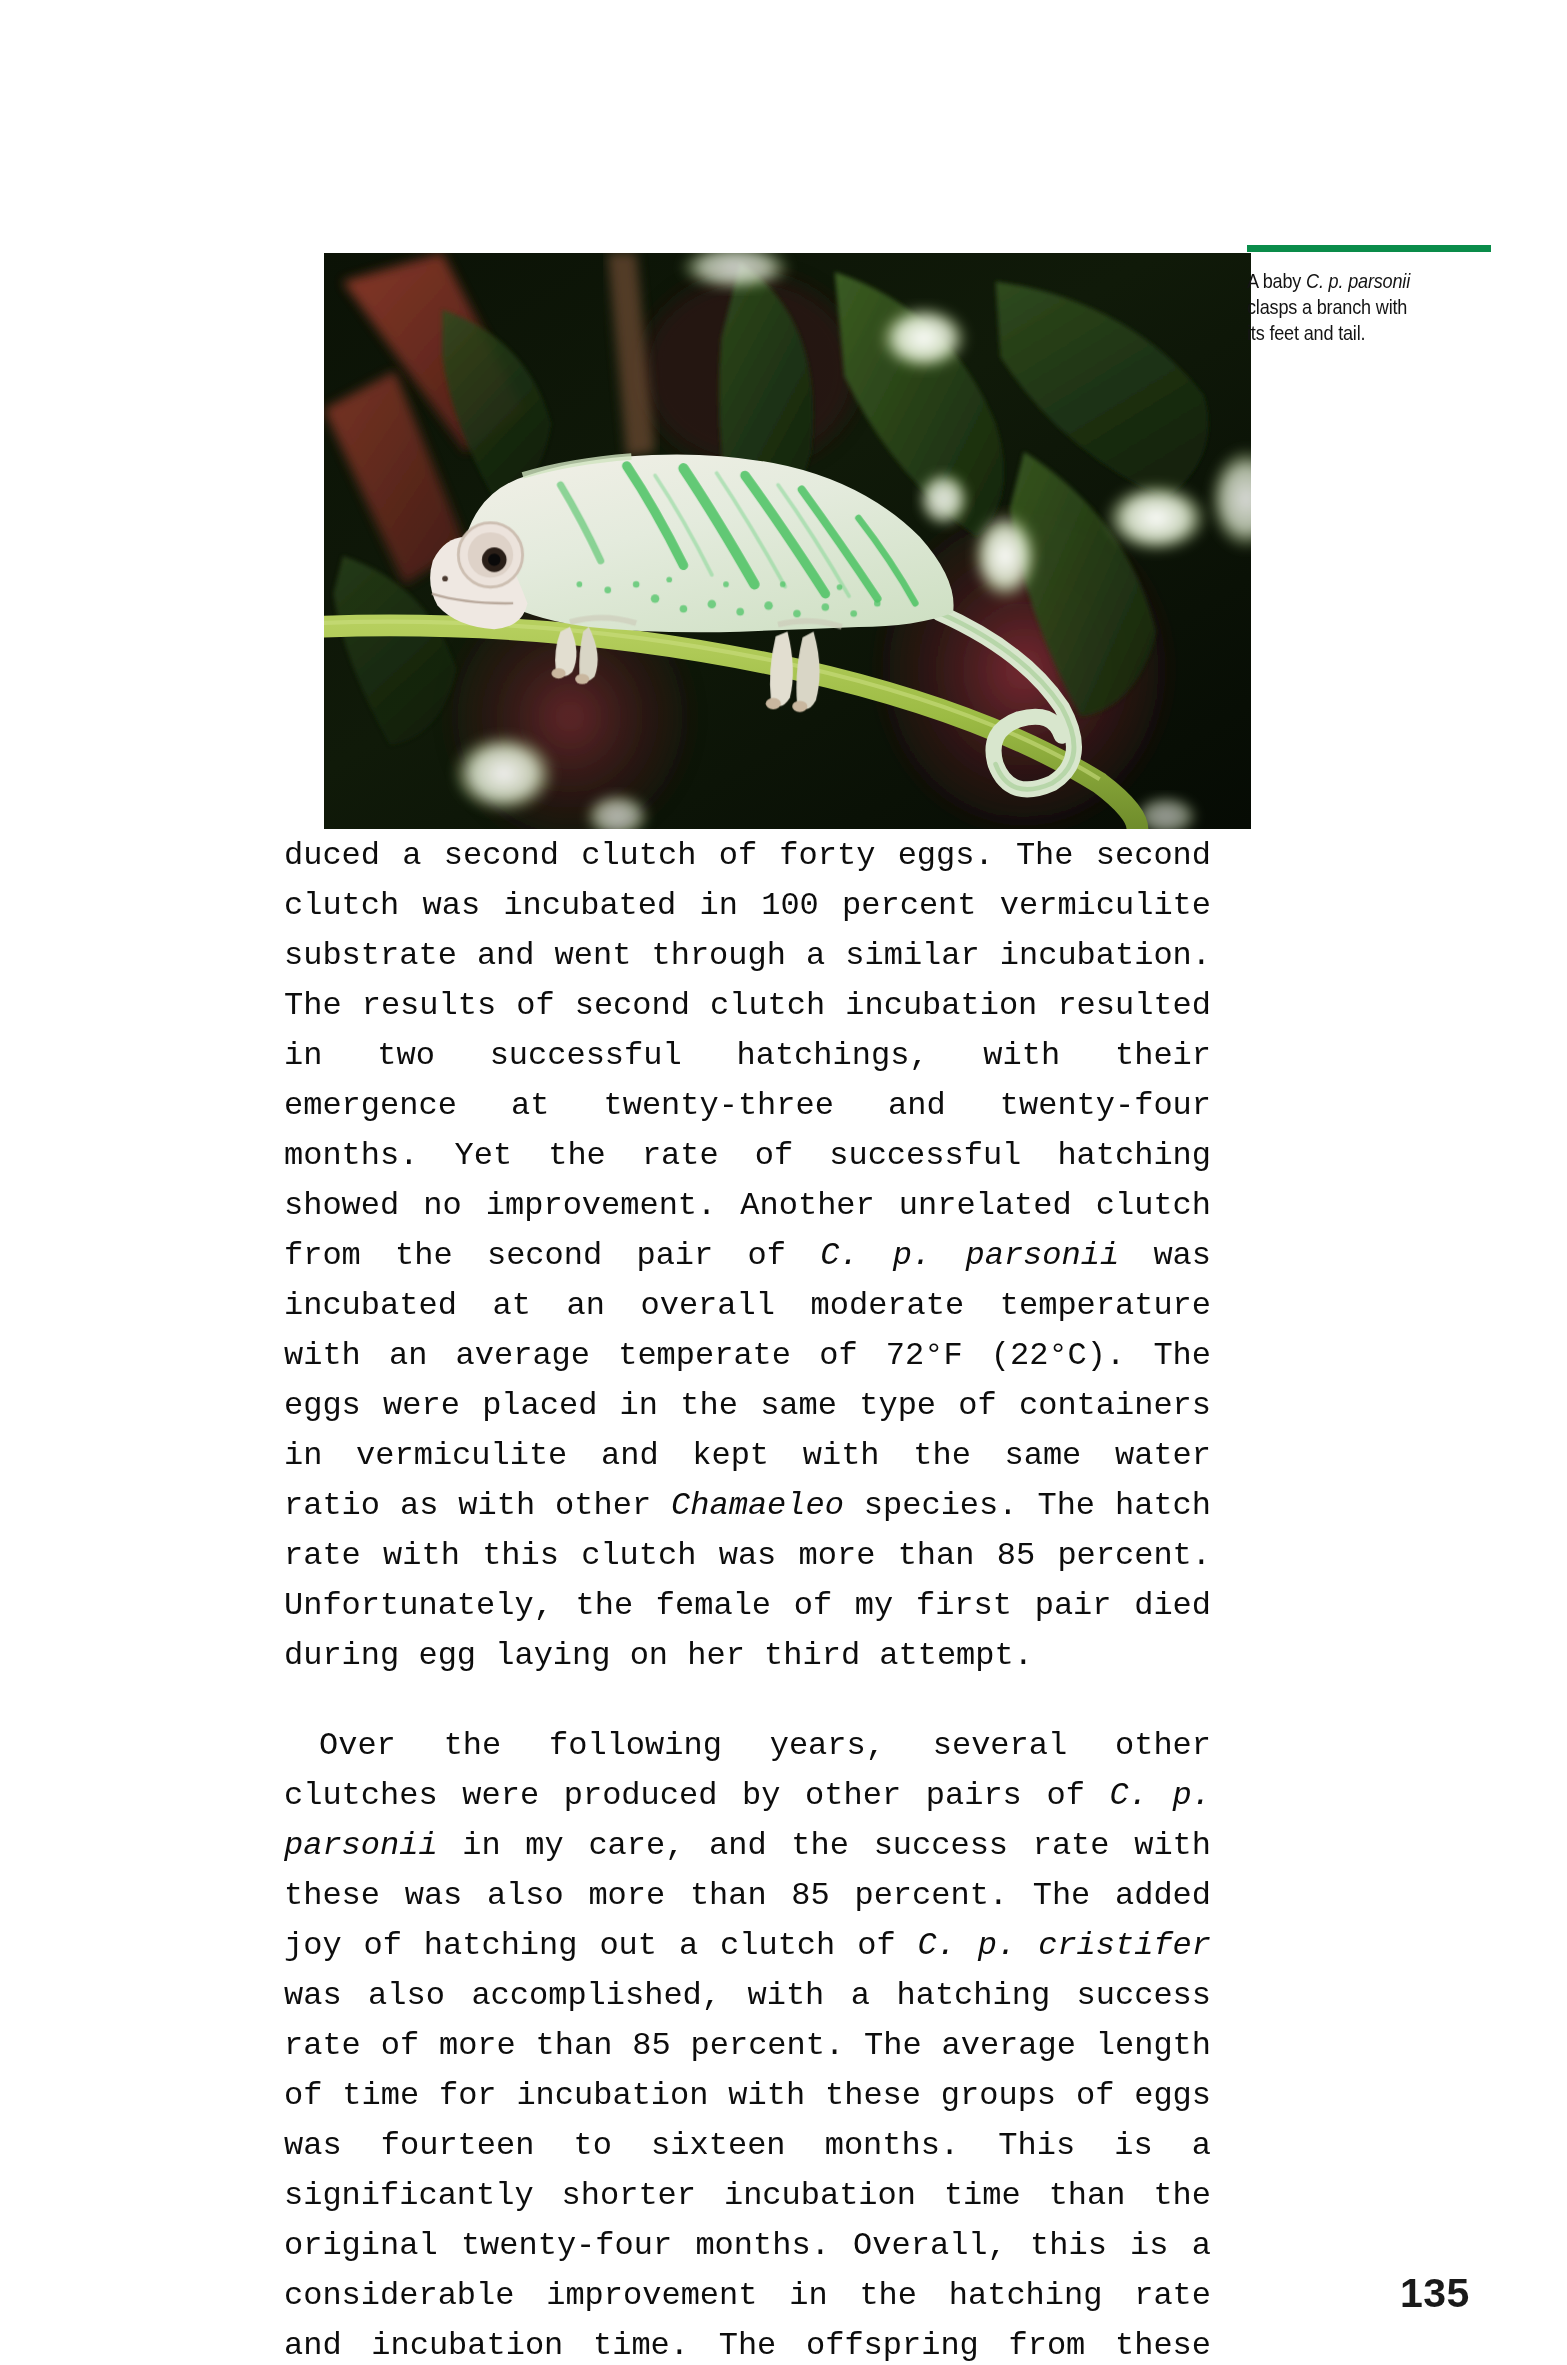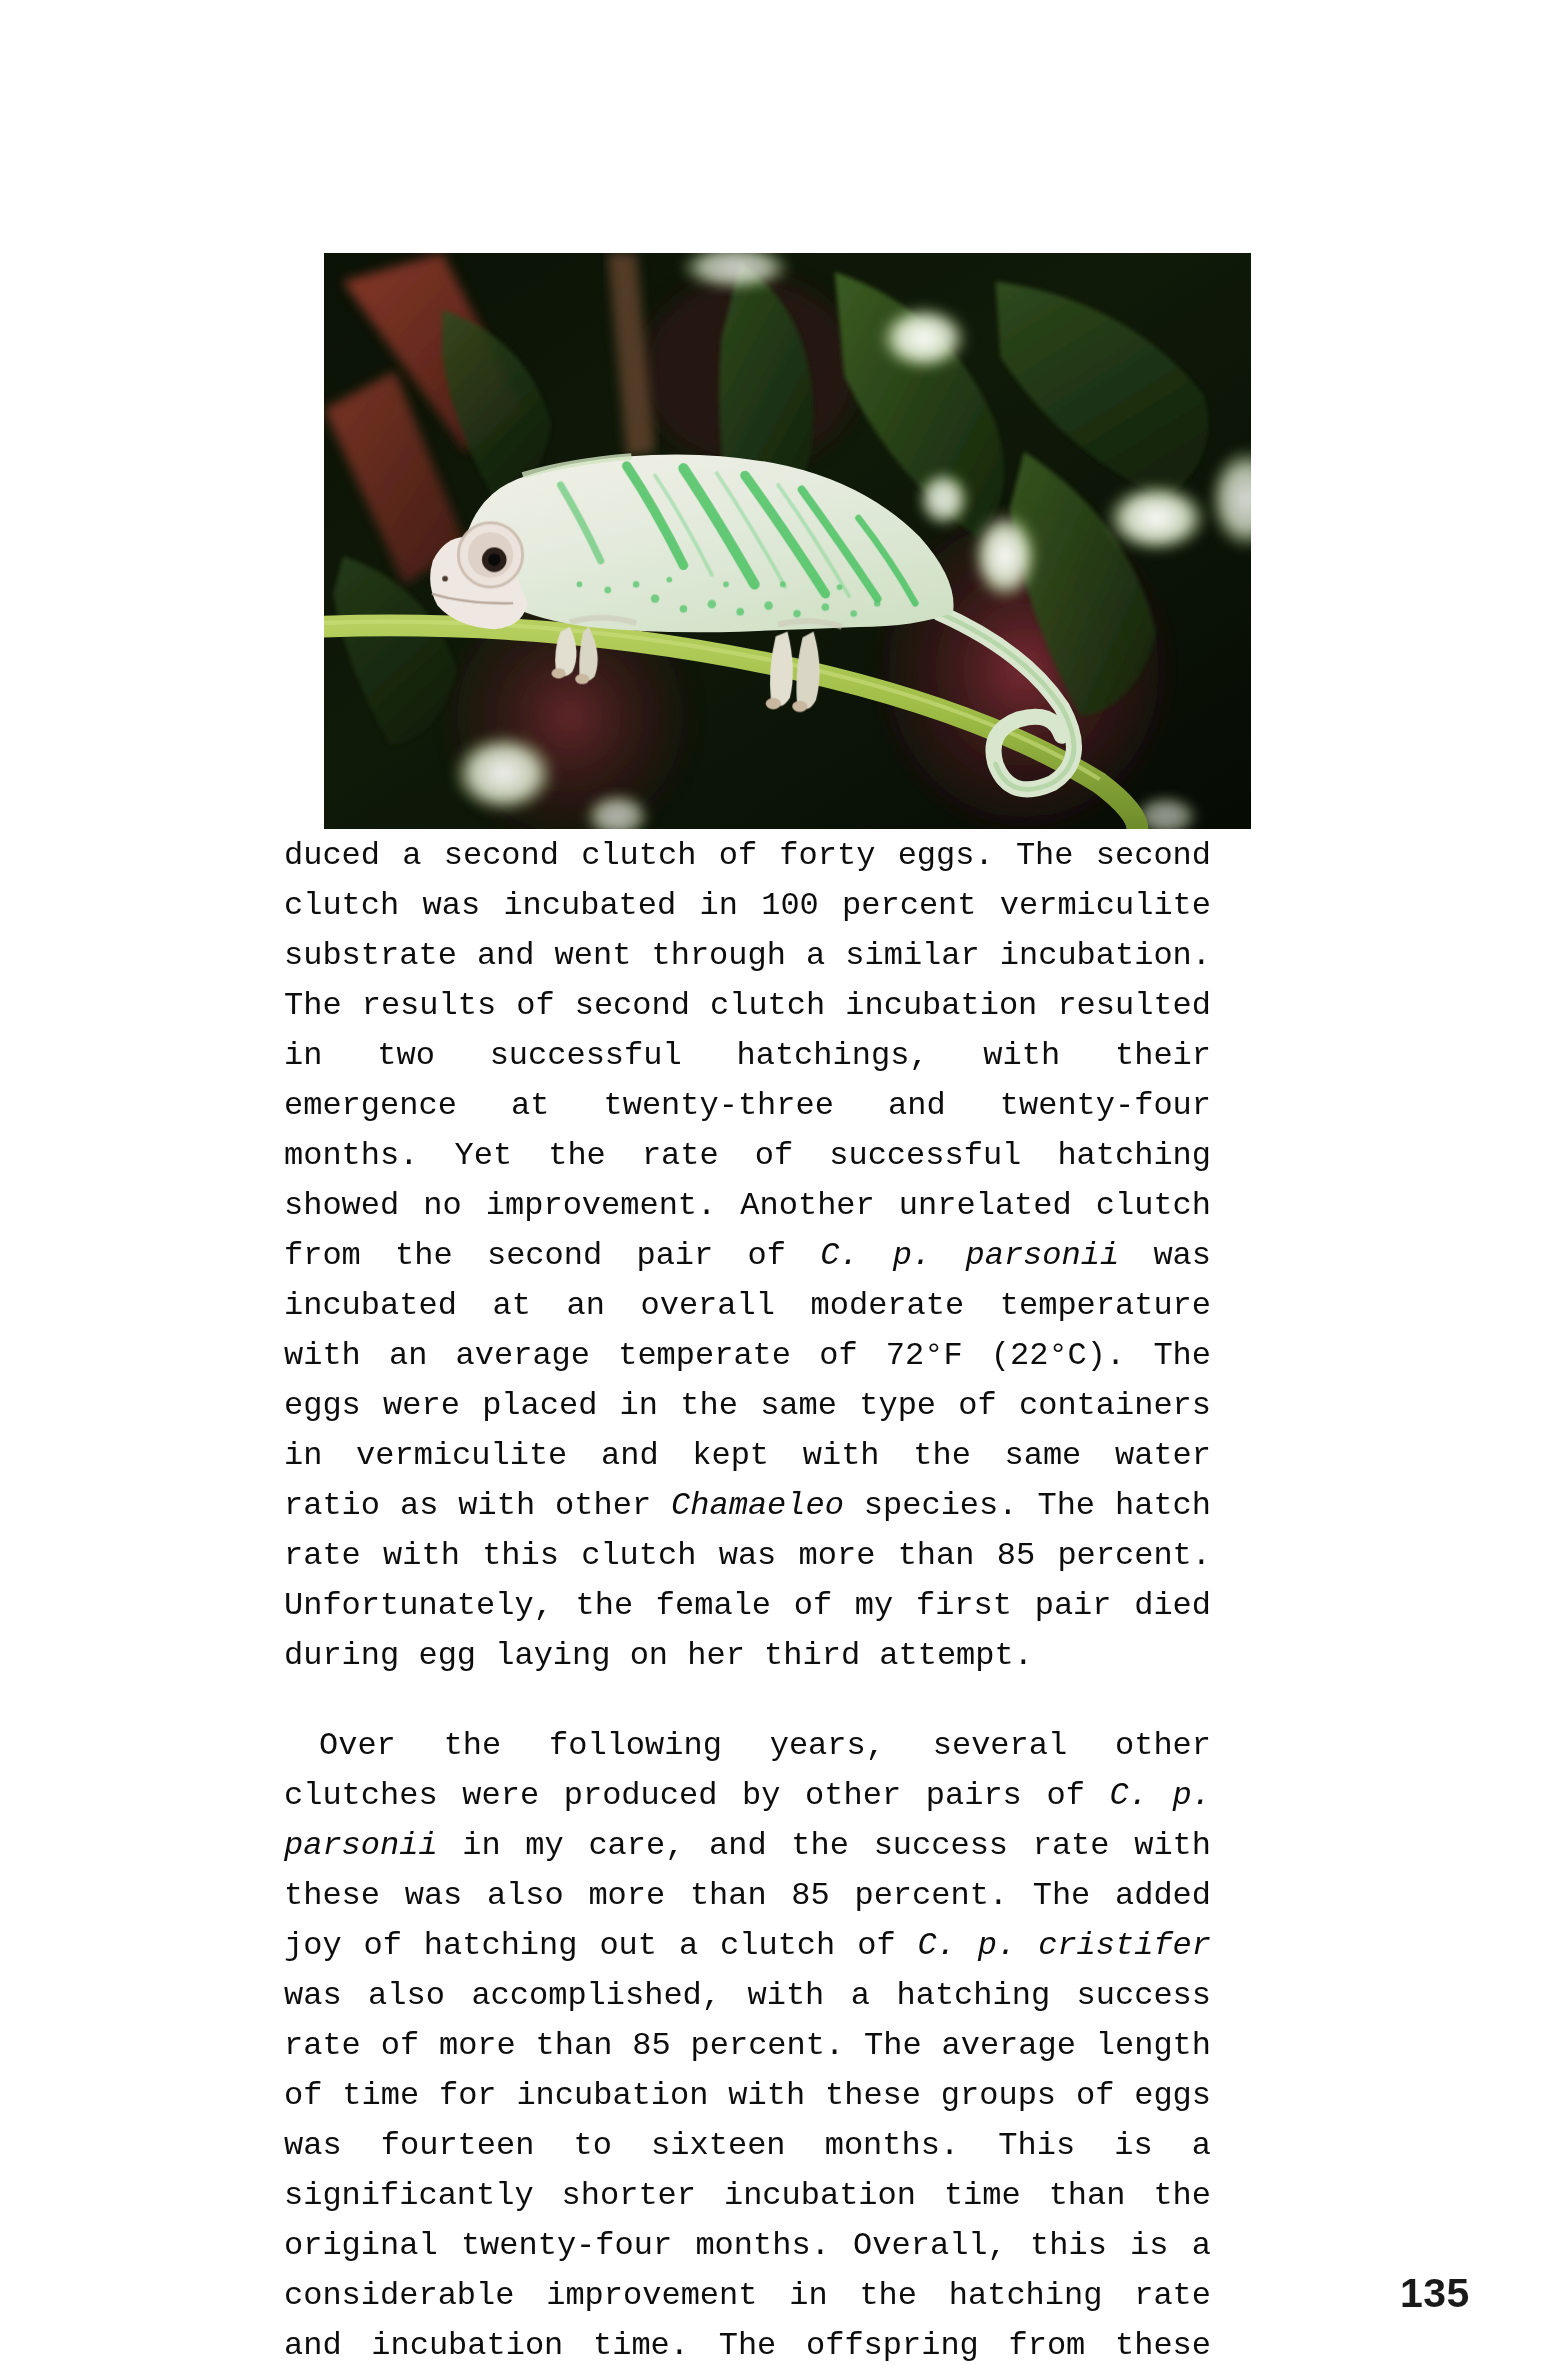--- a/index.html
+++ b/index.html
@@ -258,20 +258,28 @@
           <ellipse cx="950" cy="952" rx="16" ry="12"></ellipse>
           <ellipse cx="1006" cy="958" rx="16" ry="12"></ellipse>
         </g>
 
         <path d="M520 780 Q590 760 660 782" stroke="#cbc8b8" stroke-width="12" fill="none" opacity="0.6"></path>
         <path d="M960 785 Q1030 768 1095 790" stroke="#cbc8b8" stroke-width="12" fill="none" opacity="0.6"></path>
       </svg>
     </div>
   </figure>
 
+  <div id="caption-block">
+    <div id="caption-rule"></div>
+    <div id="caption-text">
+      <span>A baby </span><i>C. p. parsonii</i><br>
+      <span>clasps a branch with</span><br>
+      <span>its feet and tail.</span>
+    </div>
+  </div>
 
   <div id="body-text">
     <p><span>duced a second clutch of forty eggs. The second clutch was incubated in 100 percent vermiculite substrate and went through a similar incubation. The results of second clutch incubation resulted in two successful hatchings, with their emergence at twenty-three and twenty-four months. Yet the rate of successful hatching showed no improvement. Another unrelated clutch from the second pair of </span><i>C. p. parsonii</i><span> was incubated at an overall moderate temperature with an average temperate of 72°F (22°C). The eggs were placed in the same type of containers in vermiculite and kept with the same water ratio as with other </span><i>Chamaeleo</i><span> species. The hatch rate with this clutch was more than 85 percent. Unfortunately, the female of my first pair died during egg laying on her third attempt.</span></p>
     <p class="indent"><span>Over the following years, several other clutches were produced by other pairs of </span><i>C. p. parsonii</i><span> in my care, and the success rate with these was also more than 85 percent. The added joy of hatching out a clutch of </span><i>C. p. cristifer</i><span> was also accomplished, with a hatching success rate of more than 85 percent. The average length of time for incubation with these groups of eggs was fourteen to sixteen months. This is a significantly shorter incubation time than the original twenty-four months. Overall, this is a considerable improvement in the hatching rate and incubation time. The offspring from these clutches have grown and come into maturity between three and four years of age.</span></p>
   </div>
 
   <div id="folio">135</div>
 
 </div>
 

